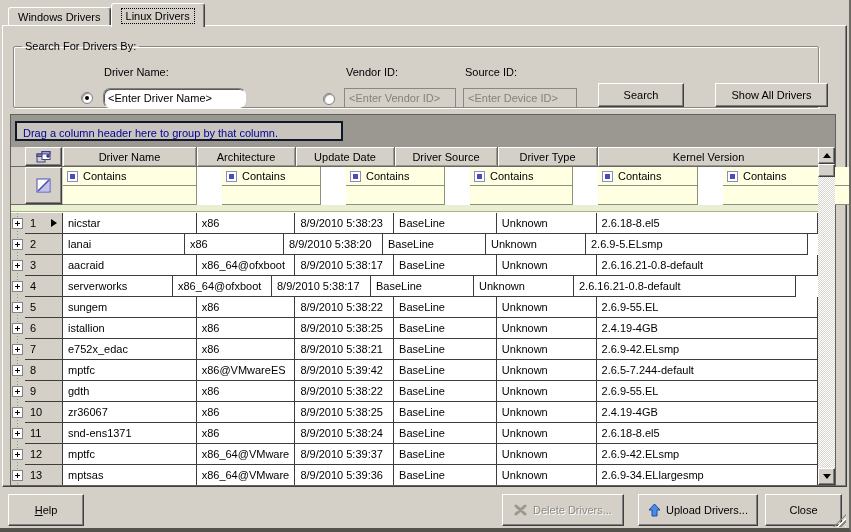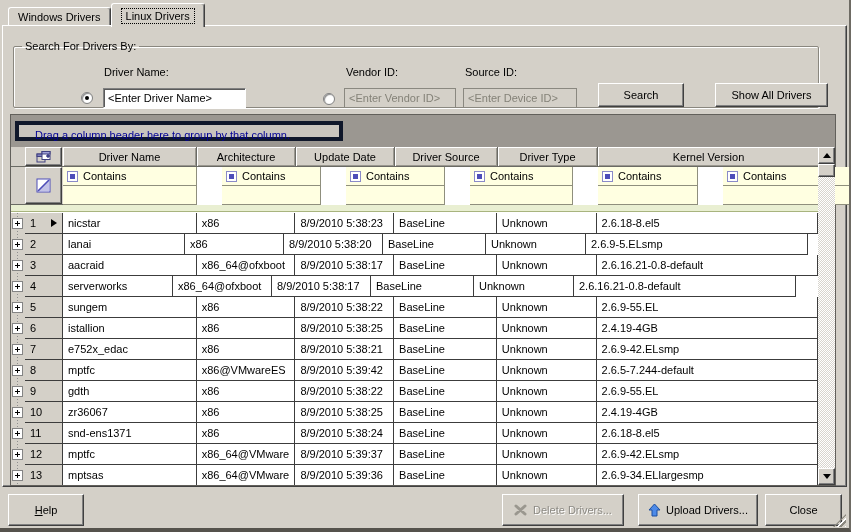--- a/index.html
+++ b/index.html
@@ -38,21 +38,21 @@
   .txt:disabled { background:#d4d0c8; color:#848278; box-shadow:none; border-color:#8a8880; }
   .btn { position:absolute; background:#d4d0c8; border:1px solid; border-color:#ffffff #404040 #404040 #ffffff;
          box-shadow: inset -1px -1px 0 #808080; font-family:"Liberation Sans", sans-serif; font-size:11px;
          display:flex; align-items:center; justify-content:center; gap:5px; cursor:default; }
 
   
   .grid { position:absolute; left:7px; top:88px; width:826px; height:372px; background:#fff;
           border:1px solid #62605b; }
   .group-panel { position:absolute; left:0; top:0; width:824px; height:32px; background:#9b9791; }
   .group-hint { position:absolute; left:4px; top:6px; width:328px; height:20px; background:#c9c5be;
-                color:#000096; line-height:20px; padding-left:16px; border:4px solid #0f172a; }
+                color:#000096; line-height:20px; padding-left:6px; border:2px solid #0f172a; }
   .header-row { position:absolute; left:0; top:32px; height:20px; display:flex; }
   .corner { background:#d4d0c8; position:relative; width:52px; flex:0 0 52px; border-bottom:1px solid #6a6a64; }
   .hbtn { position:absolute; left:14px; top:0; width:37px; height:19px; background:#d4d0c8;
           border:1px solid; border-color:#ffffff #404040 #404040 #ffffff;
           box-shadow: inset -1px -1px 0 #808080; display:flex; align-items:center; justify-content:center; }
   .hcell { height:20px; background:#d4d0c8; border-right:1px solid #6a6a64; border-bottom:1px solid #6a6a64;
            box-shadow: inset 1px 1px 0 #ffffff, inset -1px -1px 0 #9a978f;
            display:flex; align-items:center; justify-content:center; overflow:hidden; white-space:nowrap; }
   .filter-area { position:absolute; left:0; top:52px; height:38px; display:flex; }
   .fcorner { height:38px; border-bottom:1px solid #6a6a64; }
@@ -120,21 +120,21 @@
   <div class="panel">
 
     <fieldset class="searchbox">
       <legend>Search For Drivers By:</legend>
 
       <div class="lbl" style="left:90px; top:14px">Driver Name:</div>
       <div class="lbl" style="left:332px; top:14px">Vendor ID:</div>
       <div class="lbl" style="left:451px; top:14px">Source ID:</div>
 
       <div class="radio checked" style="left:67px; top:40px"></div>
-      <input class="txt" style="left: 89px; top: 36px; width: 143px;" value="&lt;Enter Driver Name&gt;">
+      <input class="txt" style="left: 89px; top: 36px; width: 143px; border-radius: 7px;" value="&lt;Enter Driver Name&gt;">
 
       <div class="radio" style="left:309px; top:41px"></div>
       <input class="txt" style="left: 330px; top: 36px; width: 112px;" disabled="" value="&lt;Enter Vendor ID&gt;">
       <input class="txt" style="left: 449px; top: 36px; width: 114px;" disabled="" value="&lt;Enter Device ID&gt;">
 
       <button class="btn" style="left:584px; top:31px; width:86px; height:24px">Search</button>
       <button class="btn" style="left:701px; top:31px; width:113px; height:24px">Show All Drivers</button>
     </fieldset>
 
     <div class="grid">

